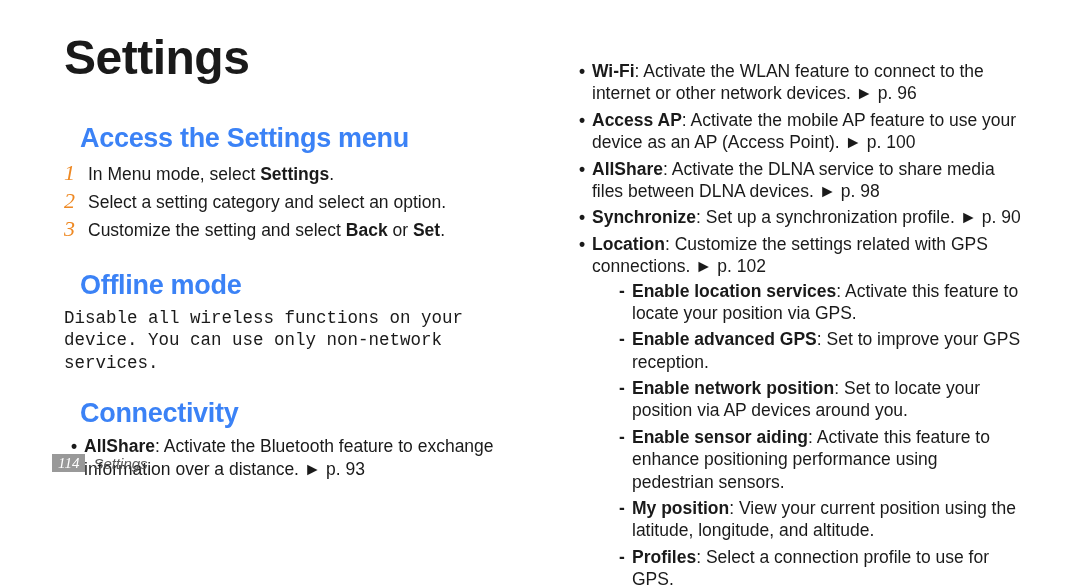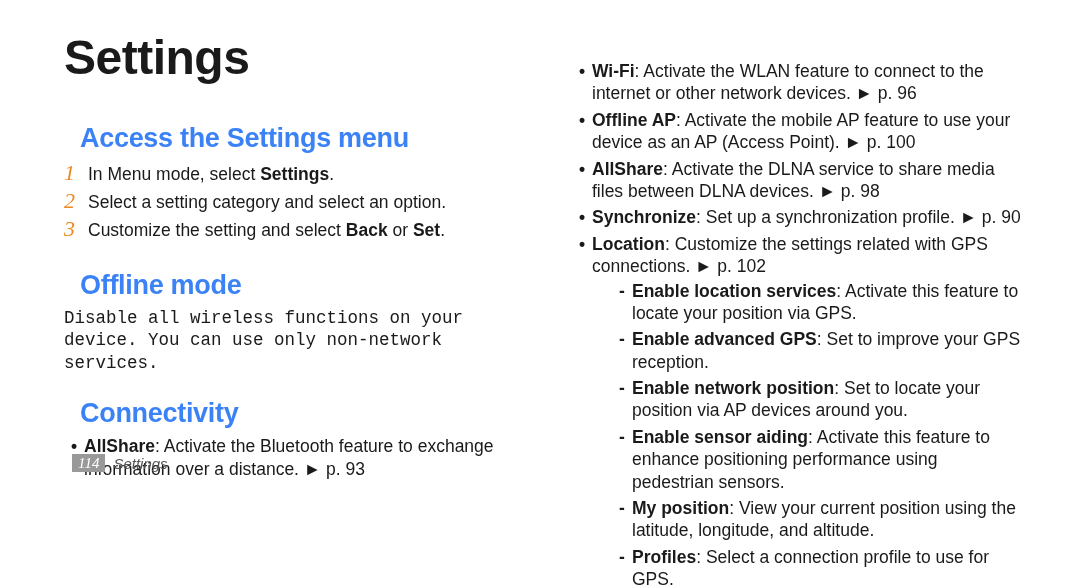--- a/index.html
+++ b/index.html
@@ -113,21 +113,21 @@
     flex: 0 0 20px;
     text-align: center;
     font-weight: 700;
   }
   ul.sub > li > .txt {
     flex: 1 1 auto;
   }
   b { font-weight: 700; text-align: center; }
   .footer {
     position: absolute;
-    left: 72px;
+    left: 52px;
     bottom: 14px;
     display: flex;
     align-items: center;
     gap: 8px;
   }
   .pgnum {
     background: #999;
     color: #fff;
     font-style: italic;
     font-family: "Times New Roman", serif;
@@ -184,21 +184,21 @@
   </div>
 
   <div class="col-right">
     <ul class="bullets">
       <li>
         <span class="dot">•</span>
         <span class="txt"><b>Wi-Fi</b><span>: Activate the WLAN feature to connect to the internet or other network devices. ► p. 96</span></span>
       </li>
       <li>
         <span class="dot">•</span>
-        <span class="txt"><b>Offline AP</b><span>: Activate the mobile AP feature to use your device as an AP (Access Point). ► p. 100</span></span>
+        <span class="txt"><b>Access AP</b><span>: Activate the mobile AP feature to use your device as an AP (Access Point). ► p. 100</span></span>
       </li>
       <li>
         <span class="dot">•</span>
         <span class="txt"><b>AllShare</b><span>: Activate the DLNA service to share media files between DLNA devices. ► p. 98</span></span>
       </li>
       <li>
         <span class="dot">•</span>
         <span class="txt"><b>Synchronize</b><span>: Set up a synchronization profile. ► p. 90</span></span>
       </li>
       <li>

